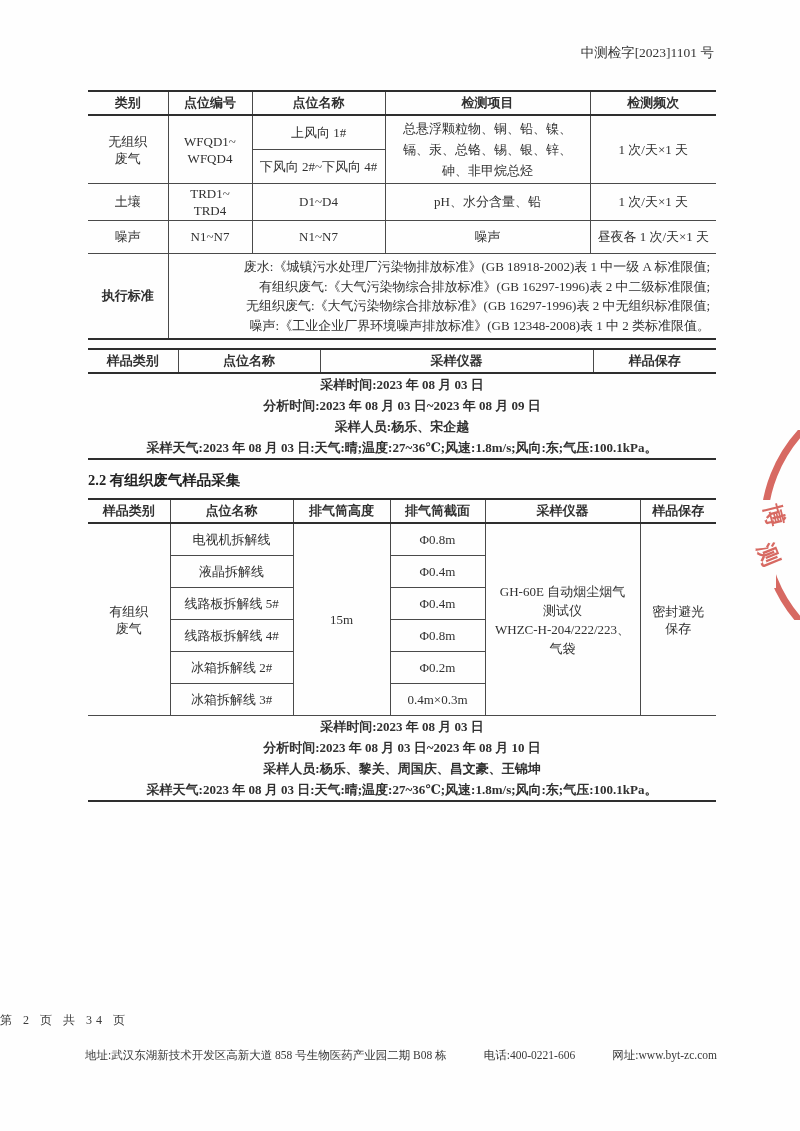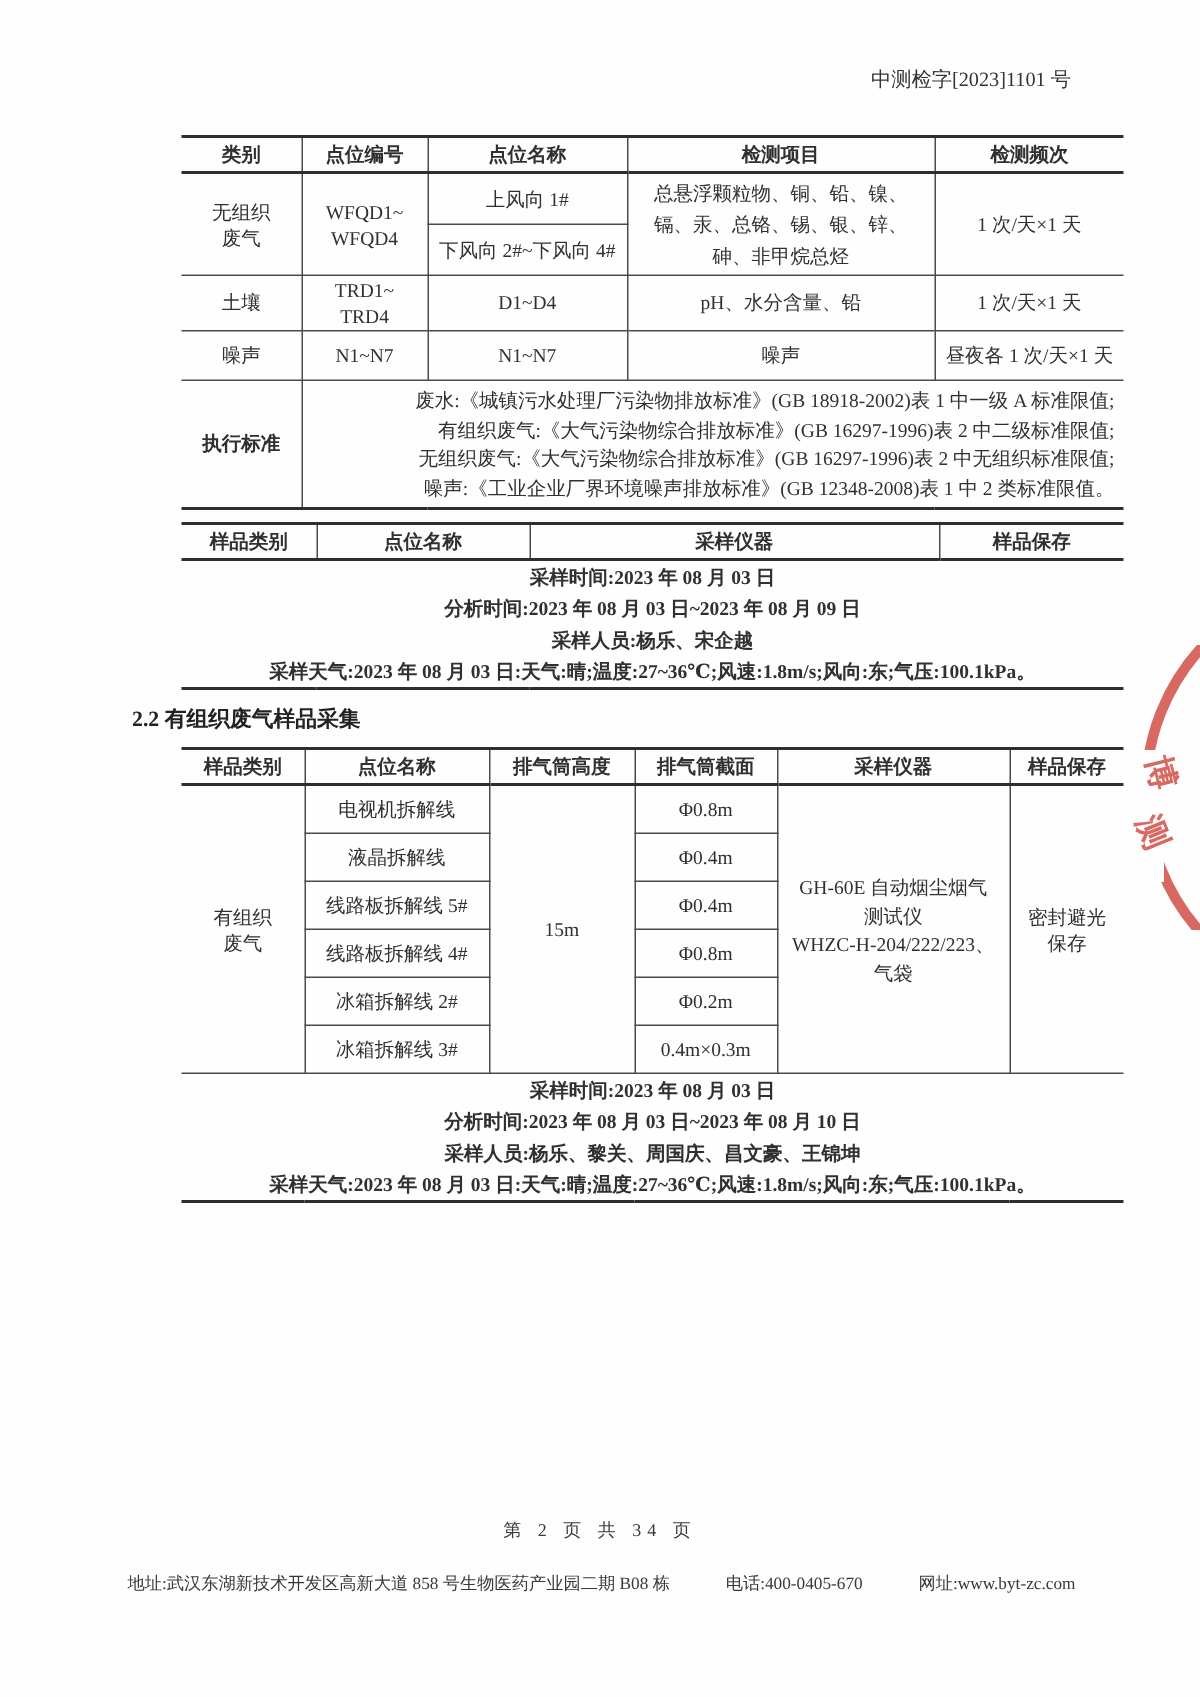--- a/index.html
+++ b/index.html
@@ -5,21 +5,21 @@
   html,body{margin:0;padding:0;}
   body{
     width:800px;height:1131px;position:relative;background:#fefefe;
     font-family:"Liberation Serif","DejaVu Serif",serif;
     color:#2d2d2d;overflow:hidden;
   }
   .doc-number{position:absolute;top:44px;right:86px;font-size:13.5px;color:#333;}
   .content{position:absolute;top:0;left:88px;width:628px;}
   table{border-collapse:collapse;table-layout:fixed;width:628px;
         border-top:2.5px solid #2e2e2e;border-bottom:2.5px solid #2e2e2e;
-        font-size:13px;color:#303030;margin-left:33px;}
+        font-size:13px;color:#303030;}
   th,td{border:1px solid #4a4a4a;text-align:center;vertical-align:middle;
         padding:1px 4px;font-weight:normal;word-break:break-all;}
   th{font-weight:bold;border-bottom:2px solid #2e2e2e;border-top:none;height:20px;}
   .bl0{border-left:none;}
   .br0{border-right:none;}
   .pre{white-space:pre-line;line-height:17px;}
   .t1{margin-top:90px;}
   .t1 .r-sub td{height:31px;}
   .t1 .r-std td{height:auto;}
   .items-cell{line-height:21px;padding:1px 6px;}
@@ -29,21 +29,21 @@
   .std-line{line-height:19.5px;white-space:nowrap;overflow:hidden;}
   .sec-h1{font-size:15.5px;font-weight:bold;margin:10px 0 0 0;line-height:21px;color:#222;}
   .sec-h2{font-size:14.5px;font-weight:bold;margin:10px 0 0 0;line-height:21px;color:#222;}
   .t2{margin-top:8px;}
   .t2 .r-data td{height:25px;}
   .t3{margin-top:7px;}
   .t3 td{height:29px;}
   .info-td{border:none;text-align:center;height:19px !important;padding:1px 3px;
            line-height:19px;white-space:nowrap;overflow:hidden;font-weight:bold;}
   .instr-cell{line-height:19px;}
-  .page-info{position:absolute;top:1012px;left:0;width:100%;text-align:center;
+  .page-info{position:absolute;top:1012px;left:0;width:100%;text-align:left;
              font-size:12px;letter-spacing:4px;color:#3a3a3a;}
   .footer-line{position:absolute;top:1048px;left:85px;width:632px;display:flex;
                justify-content:space-between;font-size:11.5px;color:#383838;white-space:nowrap;}
   .stamp{position:absolute;top:430px;right:0;width:48px;height:190px;opacity:.82;}
 </style>
 </head>
 <body>
 
 <div class="doc-number">中测检字[2023]1101 号</div>
 
@@ -213,15 +213,15 @@
   <circle cx="153" cy="97" r="141" fill="none" stroke="#cf4940" stroke-width="7"></circle>
   <rect x="2" y="70" width="22" height="88" fill="#fefefe"></rect>
   <text x="14" y="90" font-size="22" font-weight="bold" fill="#cf4940" transform="rotate(76 22 82)">博</text>
   <text x="8" y="130" font-size="22" font-weight="bold" fill="#cf4940" transform="rotate(68 16 122)">测</text>
 </svg>
 
 <div class="page-info">第 2 页 共 34 页</div>
 
 <div class="footer-line">
   <span>地址:武汉东湖新技术开发区高新大道 858 号生物医药产业园二期 B08 栋</span>
-  <span>电话:400-0405-670</span>
+  <span>电话:400-0221-606</span>
   <span>网址:www.byt-zc.com</span>
 </div>
 
 </body></html>

